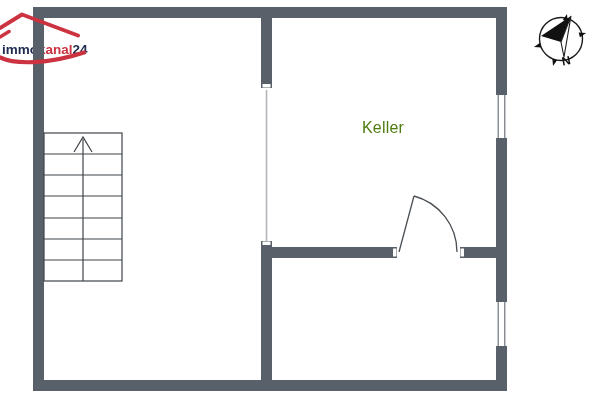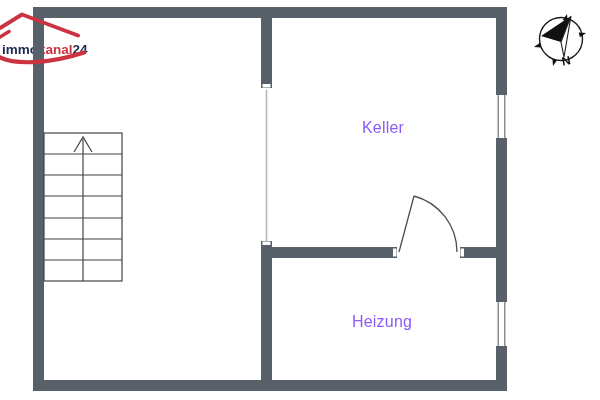--- a/index.html
+++ b/index.html
@@ -2,21 +2,21 @@
 <html><head>
 <meta charset="utf-8">
 <style>
   html,body{margin:0;padding:0;background:#fff;}
   .stage{
     position:relative;width:600px;height:400px;background:#fff;
     overflow:hidden;font-family:"Liberation Sans",sans-serif;
   }
   .stage svg{position:absolute;left:0;top:0;}
   .room-label{
-    position:absolute;font-size:16px;color:#8b5cf6;white-space:nowrap;
+    position:absolute;font-size:16px;color:#4d7c0f;white-space:nowrap;
     letter-spacing:0.2px;
   }
   #logo-text-svg{z-index:1;}
   #plan-svg{z-index:2;}
   #logo-strokes-svg{z-index:3;}
   .room-label{z-index:2;}
 </style>
 </head>
 <body>
 
@@ -95,14 +95,13 @@
 
   <svg id="logo-strokes-svg" width="130" height="80" viewBox="0 0 130 80">
     <g fill="none" stroke="#cc3340" stroke-linecap="round" stroke-linejoin="round">
       <path d="M0,28 L22,14.5 L78,35.5" stroke-width="4"></path>
       <path d="M0,37 L9,31.5" stroke-width="3.5"></path>
       <path d="M0,57.5 C14,64.5 48,64.5 84,52.5" stroke-width="4.2"></path>
     </g>
   </svg>
 
   <div class="room-label" style="left:362px;top:119px;">Keller</div>
-  <div class="room-label" style="left:352px;top:313px;">Heizung</div>
 </div>
 
 </body></html>

